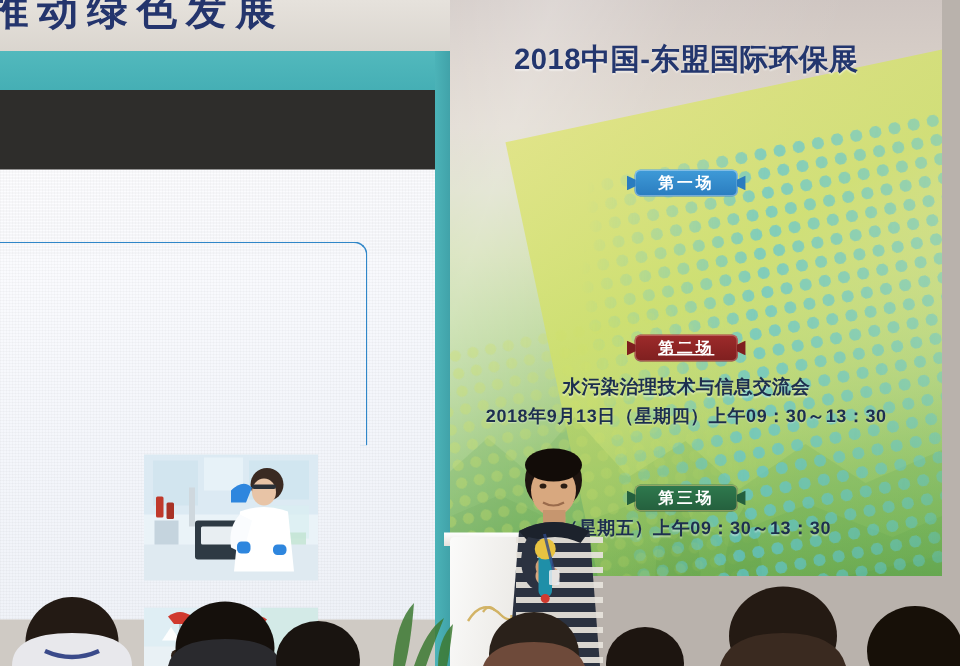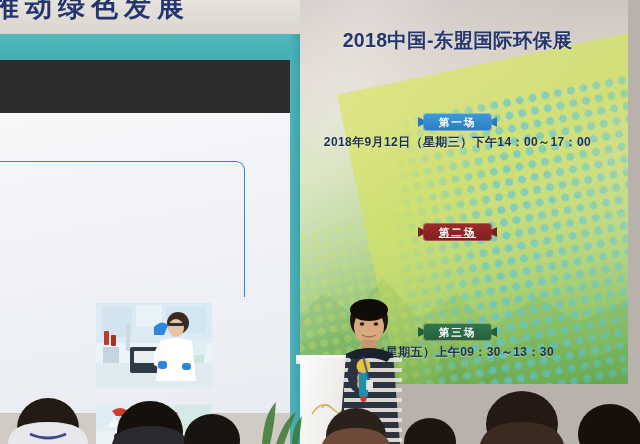--- a/index.html
+++ b/index.html
@@ -197,25 +197,26 @@
 
     <div class="bd-dots"></div>
     <div class="bd-dots2"></div>
 
     <div class="bd-title">
       <span>2018中国-东盟国际环保展</span>
     </div>
 
     <div class="session s1">
       <span class="badge badge-blue">第一场</span>
-      <div class="s-date">2018年9月12日（星期三）下午14：00～17：00</div>
     </div>
 
     <div class="session s2">
       <span class="badge badge-red">第二场</span>
+      <div class="s-title">水污染治理技术与信息交流会</div>
+      <div class="s-date">2018年9月13日（星期四）上午09：30～13：30</div>
     </div>
 
     <div class="session s3">
       <span class="badge badge-green">第三场</span>
       <div class="s-date">日（星期五）上午09：30～13：30</div>
     </div>
   </div>
 
   <div class="wall">
 

